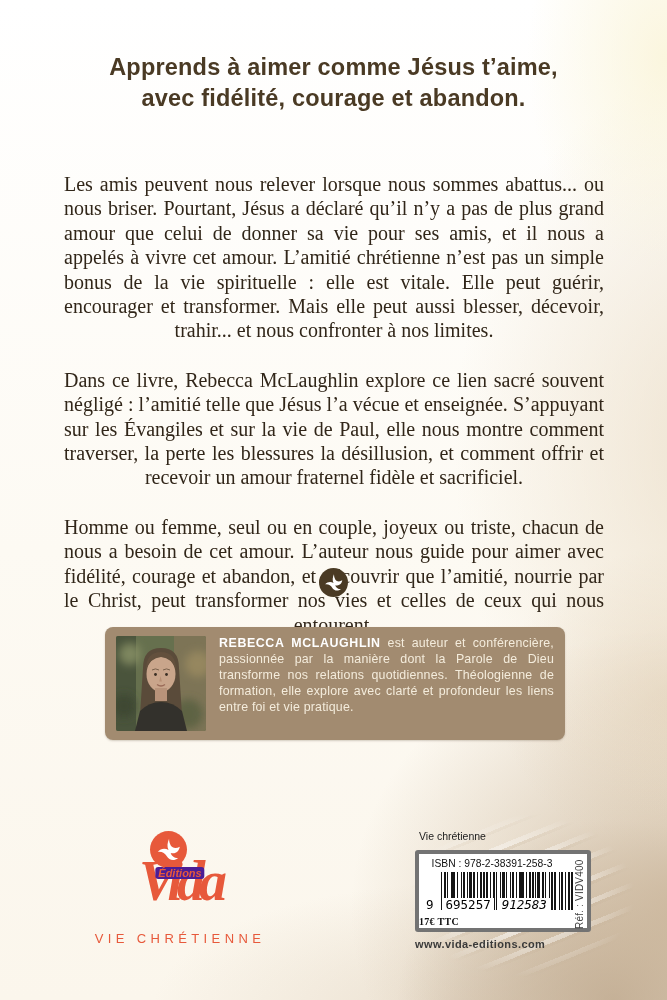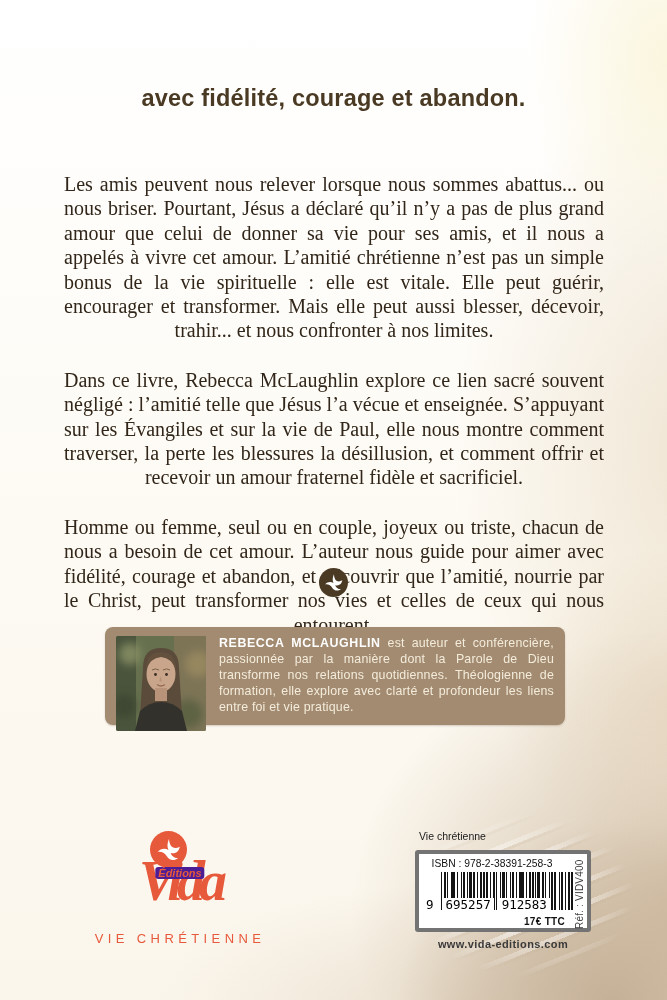--- a/index.html
+++ b/index.html
@@ -44,21 +44,21 @@
   .body-copy p{
     margin:0 0 25px 0;text-align:justify;text-align-last:center;
   }
   .dove-badge{
     position:absolute;left:319px;top:568px;width:29px;height:29px;border-radius:50%;
     background:var(--headline);display:flex;align-items:center;justify-content:center;
   }
   .dove-badge svg{width:21px;height:21px;}
   
   .author-card{
-    position:absolute;left:105px;top:627px;width:460px;height:98px;
+    position:absolute;left:105px;top:627px;width:460px;height:113px;
     background:var(--author-box);border-radius:8px;box-sizing:border-box;
     padding:9px 11px;display:flex;align-items:flex-start;
     box-shadow:0 1px 2px rgba(90,70,50,.25);
   }
   .author-photo{width:90px;height:95px;flex:0 0 90px;border-radius:2px;overflow:hidden;}
   .author-text{
     margin-left:13px;flex:1;color:#f4ecdc;
     font-size:12.4px;line-height:15.9px;letter-spacing:.2px;
     text-align:justify;text-align-last:left;
   }
@@ -97,41 +97,41 @@
     background:
       repeating-linear-gradient(90deg,#141414 0 1.3px,rgba(0,0,0,0) 1.3px 2.6px,#141414 2.6px 4.6px,rgba(0,0,0,0) 4.6px 6.1px,#141414 6.1px 7.1px,rgba(0,0,0,0) 7.1px 9.8px),
       repeating-linear-gradient(90deg,rgba(0,0,0,0) 0 11px,#141414 11px 13.2px,rgba(0,0,0,0) 13.2px 17px);
   }
   .ean-row{
     position:absolute;left:7px;top:44px;display:flex;align-items:flex-start;
     font-family:"DejaVu Sans Mono",monospace;font-size:12.5px;color:#000;line-height:13px;
   }
   .ean-row .g{background:#fff;padding:0 3px;}
   .ean-left{margin-right:9px;}
-  .ean-row .g + .g{margin-left:5px;}
-  .price{position:absolute;top:62px;left:0;right:22px;text-align:right;font-size:10px;font-weight:700;color:#111;letter-spacing:.3px;}
+  .ean-row .g + .g{margin-left:5px;font-style:italic;}
+  .price{position:absolute;top:62px;left:0;right:22px;text-align:left;font-size:10px;font-weight:700;color:#111;letter-spacing:.3px;font-family:Liberation Serif, serif;}
   .ref{
     position:absolute;right:2px;top:4px;height:72px;
     writing-mode:vertical-rl;transform:rotate(180deg);
     font-size:10px;color:#3d3d3d;text-align:center;letter-spacing:.2px;
   }
   .website{
-    position:absolute;left:415px;top:938px;width:176px;text-align:center;
+    position:absolute;left:415px;top:938px;width:176px;
     font-size:11px;font-weight:700;color:#3a3a3a;letter-spacing:.4px;
   }
 </style>
 </head>
 <body>
 
 <div class="page">
   <div class="texture"></div>
   <div class="streaks"></div>
 
   <div class="headline">
-    <br>
+    <span>Apprends à aimer comme Jésus t’aime,</span><br>
     <span>avec fidélité, courage et abandon.</span>
   </div>
 
   <div class="body-copy">
     <p>Les amis peuvent nous relever lorsque nous sommes abattus... ou nous briser. Pourtant, Jésus a déclaré qu’il n’y a pas de plus grand amour que celui de donner sa vie pour ses amis, et il nous a appelés à vivre cet amour. L’amitié chrétienne n’est pas un simple bonus de la vie spirituelle : elle est vitale. Elle peut guérir, encourager et transformer. Mais elle peut aussi blesser, décevoir, trahir... et nous confronter à nos limites.</p>
     <p>Dans ce livre, Rebecca McLaughlin explore ce lien sacré souvent négligé : l’amitié telle que Jésus l’a vécue et enseignée. S’appuyant sur les Évangiles et sur la vie de Paul, elle nous montre comment traverser, la perte les blessures la désillusion, et comment offrir et recevoir un amour fraternel fidèle et sacrificiel.</p>
     <p>Homme ou femme, seul ou en couple, joyeux ou triste, chacun de nous a besoin de cet amour. L’auteur nous guide pour aimer avec fidélité, courage et abandon, et découvrir que l’amitié, nourrie par le Christ, peut transformer nos vies et celles de ceux qui nous entourent.</p>
   </div>
 
   <div class="dove-badge">

